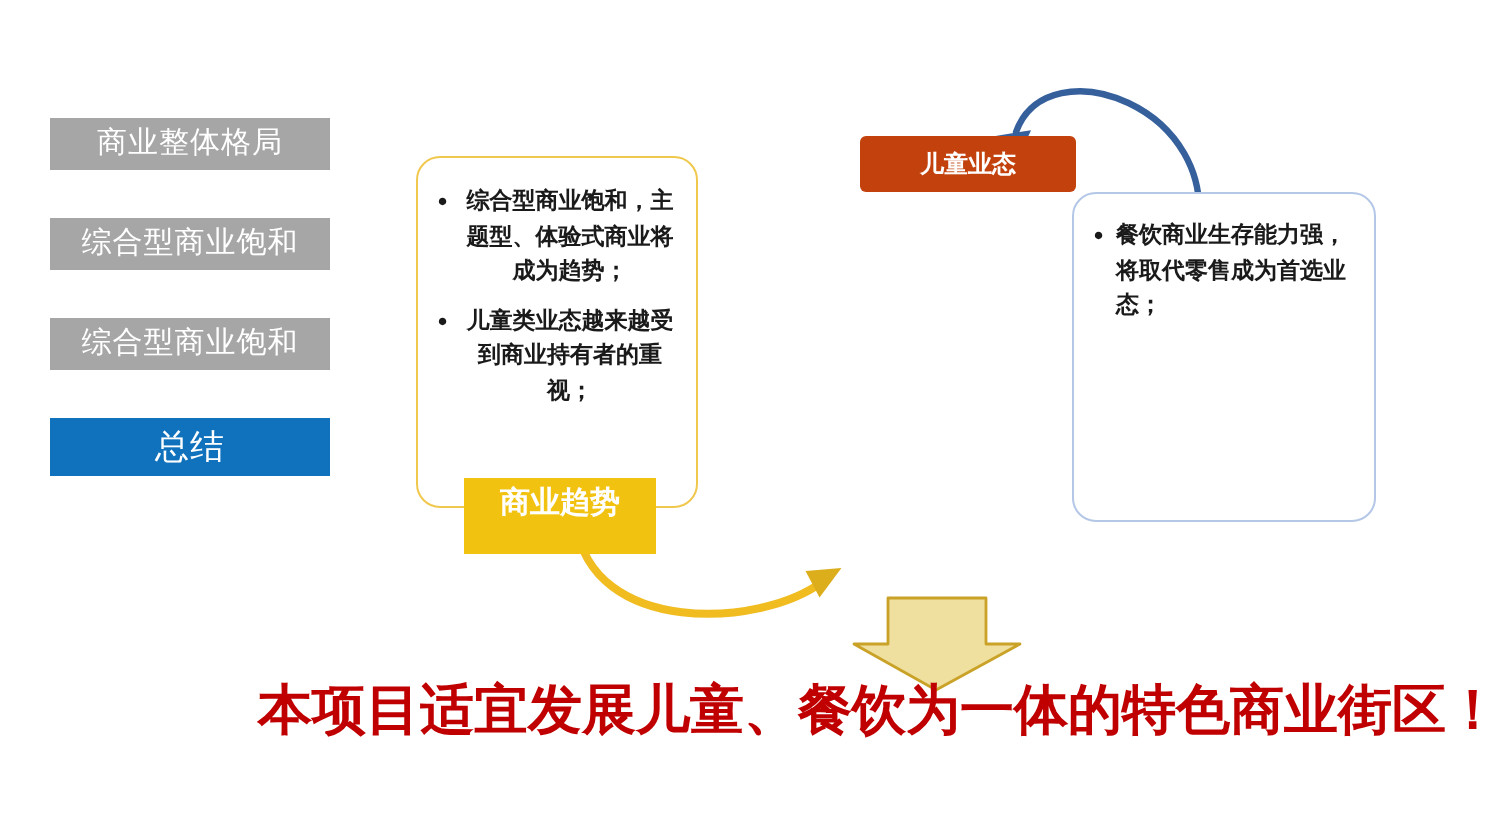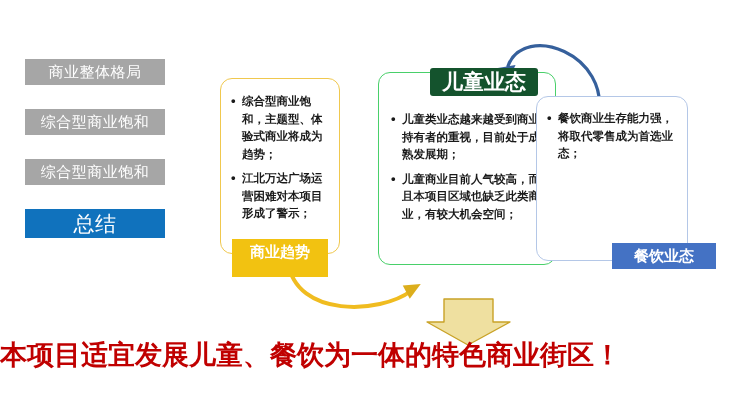--- a/index.html
+++ b/index.html
@@ -35,21 +35,21 @@
     color: #ffffff;
     font-weight: normal;
     font-size: 15px;
     letter-spacing: 0.5px;
     margin-bottom: 2px;
     box-sizing: border-box;
     white-space: nowrap;
     margin-top: 24px;
   }
   .nav-item.grey   { background: #a6a6a6; }
-  .nav-item.active { background: #1072bd; height: 29px; line-height: 29px; font-size: 21px; }
+  .nav-item.active { background: #1072bd; height: 29px; line-height: 29px; font-size: 17px; }
 
   
   .box {
     position: absolute;
     box-sizing: border-box;
     border-radius: 12px;
     background: #ffffff;
   }
   .box .bullets {
     margin: 0;
@@ -68,23 +68,24 @@
     content: "•";
     position: absolute;
     left: 0;
     top: -1px;
     font-size: 13px;
     line-height: inherit;
   }
 
   
   #box-trend {
-    left: 220px; top: 78px;
-    width: 120px; height: 176px;
+    left: 208px; top: 78px;
+    width: 141px; height: 176px;
     border: 1.6px solid #f0c84e;
+    text-align: center;
   }
   #box-trend .bullets {
     padding: 14px 8px 0 10px;
     font-size: 11.5px;
     line-height: 17.5px;
   }
 
   
   #box-kids {
     left: 378px; top: 72px;
@@ -122,22 +123,22 @@
     left: 232px; top: 239px;
     width: 96px; height: 38px;
     line-height: 26px;
     font-size: 15px;
     background: #f2c211;
   }
   #tag-kids {
     left: 430px; top: 68px;
     width: 108px; height: 28px;
     line-height: 28px;
-    font-size: 21px;
-    background: #14532d;
+    font-size: 12px;
+    background: #c2410c;
     border-radius: 3px;
   }
   #tag-food {
     left: 612px; top: 243px;
     width: 104px; height: 26px;
     line-height: 26px;
     font-size: 15px;
     background: #4472c4;
   }
 
@@ -147,21 +148,21 @@
     left: 0; top: 0;
     width: 750px; height: 408px;
     pointer-events: none;
   }
 
   
   #headline {
     position: absolute;
     left: 0; top: 337px;
     width: 750px;
-    text-align: left;
+    text-align: right;
     color: #c00000;
     font-weight: bold;
     font-size: 27px;
     letter-spacing: 0px;
     white-space: nowrap;
   }
 </style>
 </head>
 <body>
 
@@ -181,35 +182,28 @@
 
     <path d="M 288 262 C 296 318 380 314 411 291" fill="none" stroke="#f0bc20" stroke-width="4" stroke-linecap="round"></path>
     <polygon points="405,282 422,288 406,297" fill="#dcae1c" transform="rotate(-24 412 289)"></polygon>
 
     <polygon points="444,299 493,299 493,322 510,322 468,345 427,322 444,322" fill="#efe0a0" stroke="#c9a227" stroke-width="1.4" stroke-linejoin="round"></polygon>
   </svg>
 
   <div class="box" id="box-trend">
     <ul class="bullets">
       <li>综合型商业饱和，主题型、体验式商业将成为趋势；</li>
-      <li>江北万达广场运营困难对本项目形成了警示；</li>
+      <li>儿童类业态越来越受到商业持有者的重视；</li>
     </ul>
   </div>
   <div class="tag" id="tag-trend">商业趋势</div>
 
-  <div class="box" id="box-kids">
-    <ul class="bullets">
-      <li>儿童类业态越来越受到商业持有者的重视，目前处于成熟发展期；</li>
-      <li>儿童商业目前人气较高，而且本项目区域也缺乏此类商业，有较大机会空间；</li>
-    </ul>
-  </div>
   <div class="tag" id="tag-kids">儿童业态</div>
 
   <div class="box" id="box-food">
     <ul class="bullets">
       <li>餐饮商业生存能力强，将取代零售成为首选业态；</li>
     </ul>
   </div>
-  <div class="tag" id="tag-food">餐饮业态</div>
 
   <div id="headline">本项目适宜发展儿童、餐饮为一体的特色商业街区！</div>
 
 </div>
 
 </body></html>

